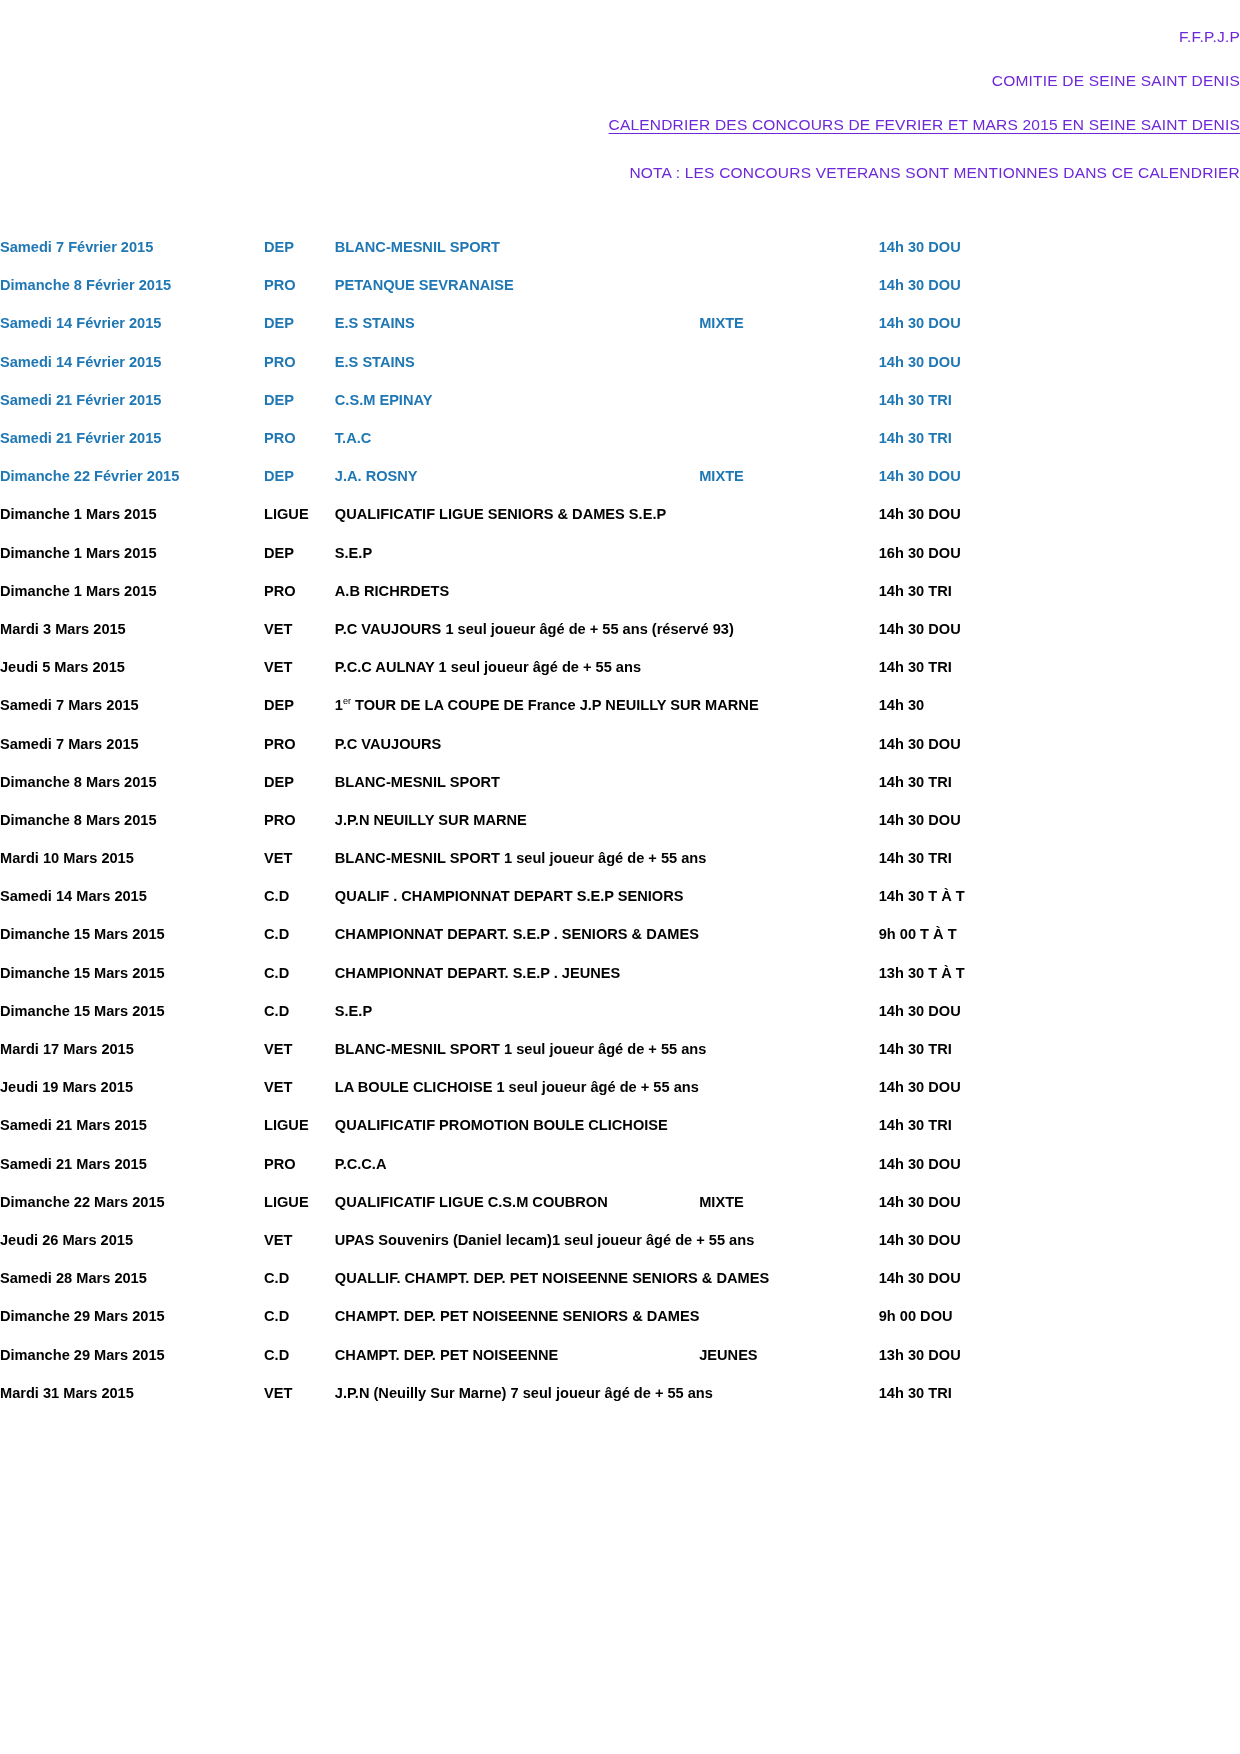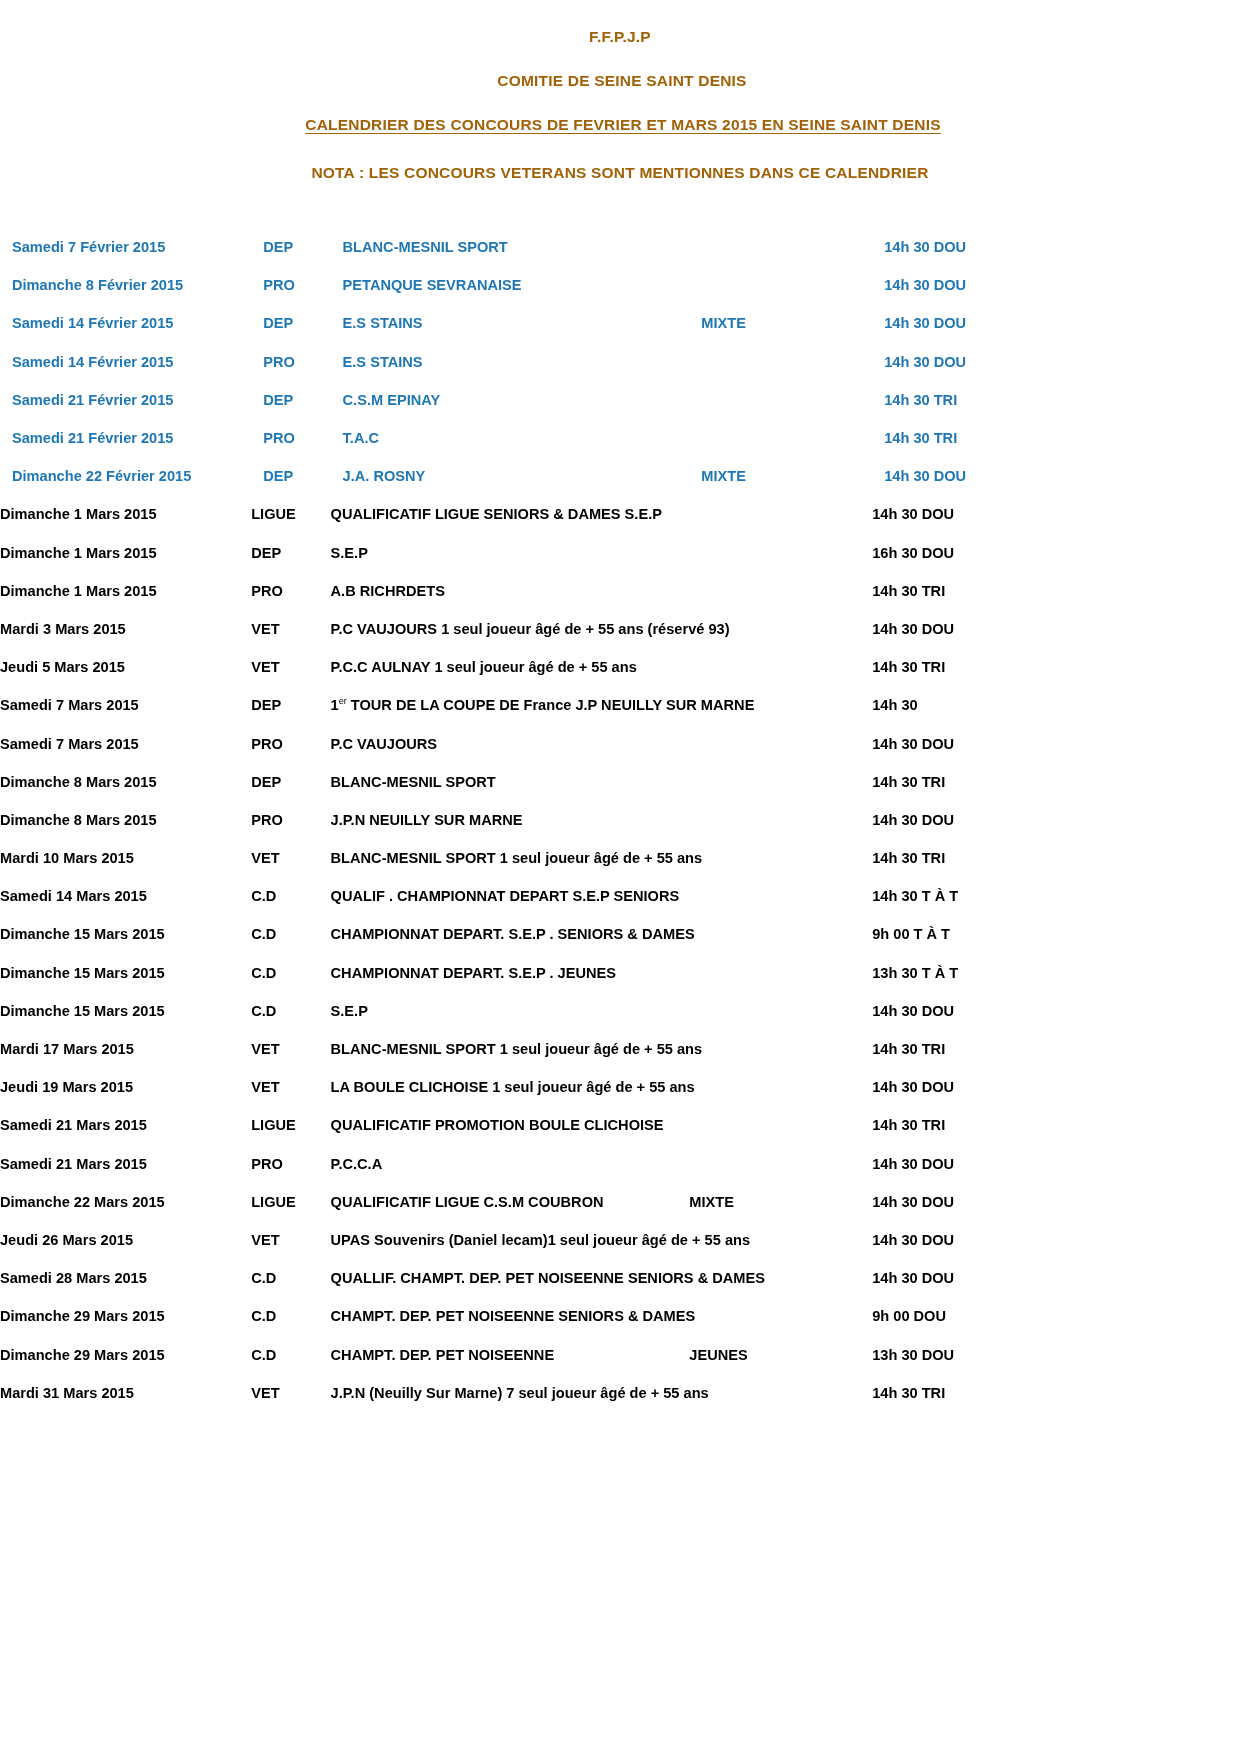--- a/index.html
+++ b/index.html
@@ -21,23 +21,24 @@
     overflow: hidden;
     box-sizing: border-box;
   }
 
   
   .header {
     padding-top: 28px;
     text-align: center;
   }
   .header-line {
-    font-weight: bold;
+    font-weight: normal;
     letter-spacing: 0.2px;
-    color: #a16207;
+    color: #6d28d9;
+    text-align: right;
   }
   .hdr-federation {
     font-size: 15.5px;
     margin: 0 0 26px 0;
   }
   .hdr-committee {
     font-size: 15.5px;
     margin: 0 0 26px 4px;
   }
   .hdr-title {
@@ -70,21 +71,21 @@
     white-space: nowrap;
     overflow: visible;
   }
   .c-date   { width: 250px; padding-left: 66px; box-sizing: border-box; }
   .c-cat    { width: 67px; }
   .c-venue  { width: 345px; }
   .c-mark   { width: 170px; }
   .c-time   { width: 180px; }
   .c-pad    { width: 162px; }
 
-  .row-blue td { color: #1f77b4; padding-left: 12px; }
+  .row-blue td { color: #1f77b4; }
   .row-black td { color: #000000; }
 
   sup.ord {
     font-size: 0.62em;
     vertical-align: super;
     line-height: 0;
     font-weight: normal;
   }
 </style>
 </head>

